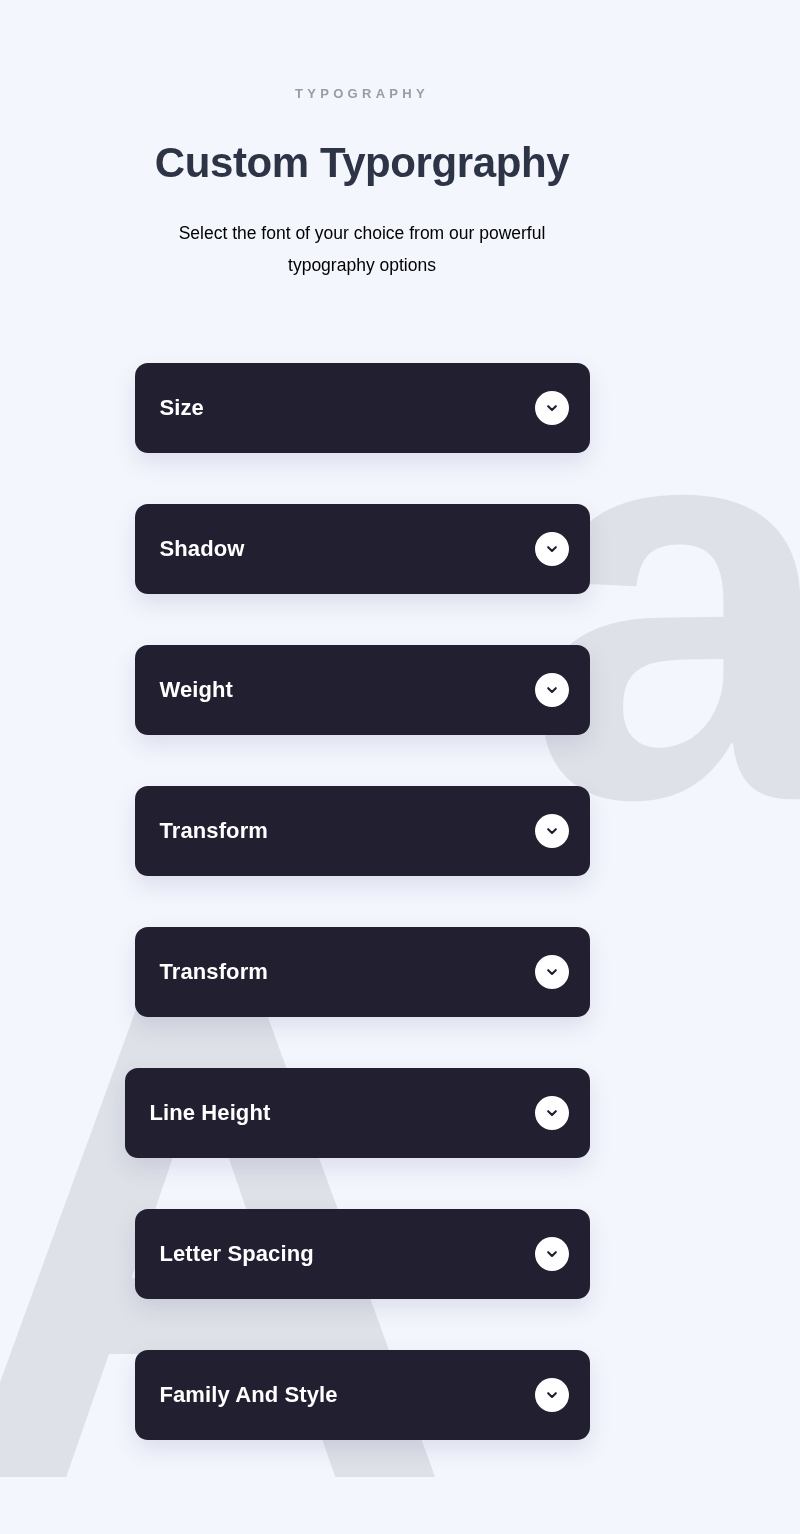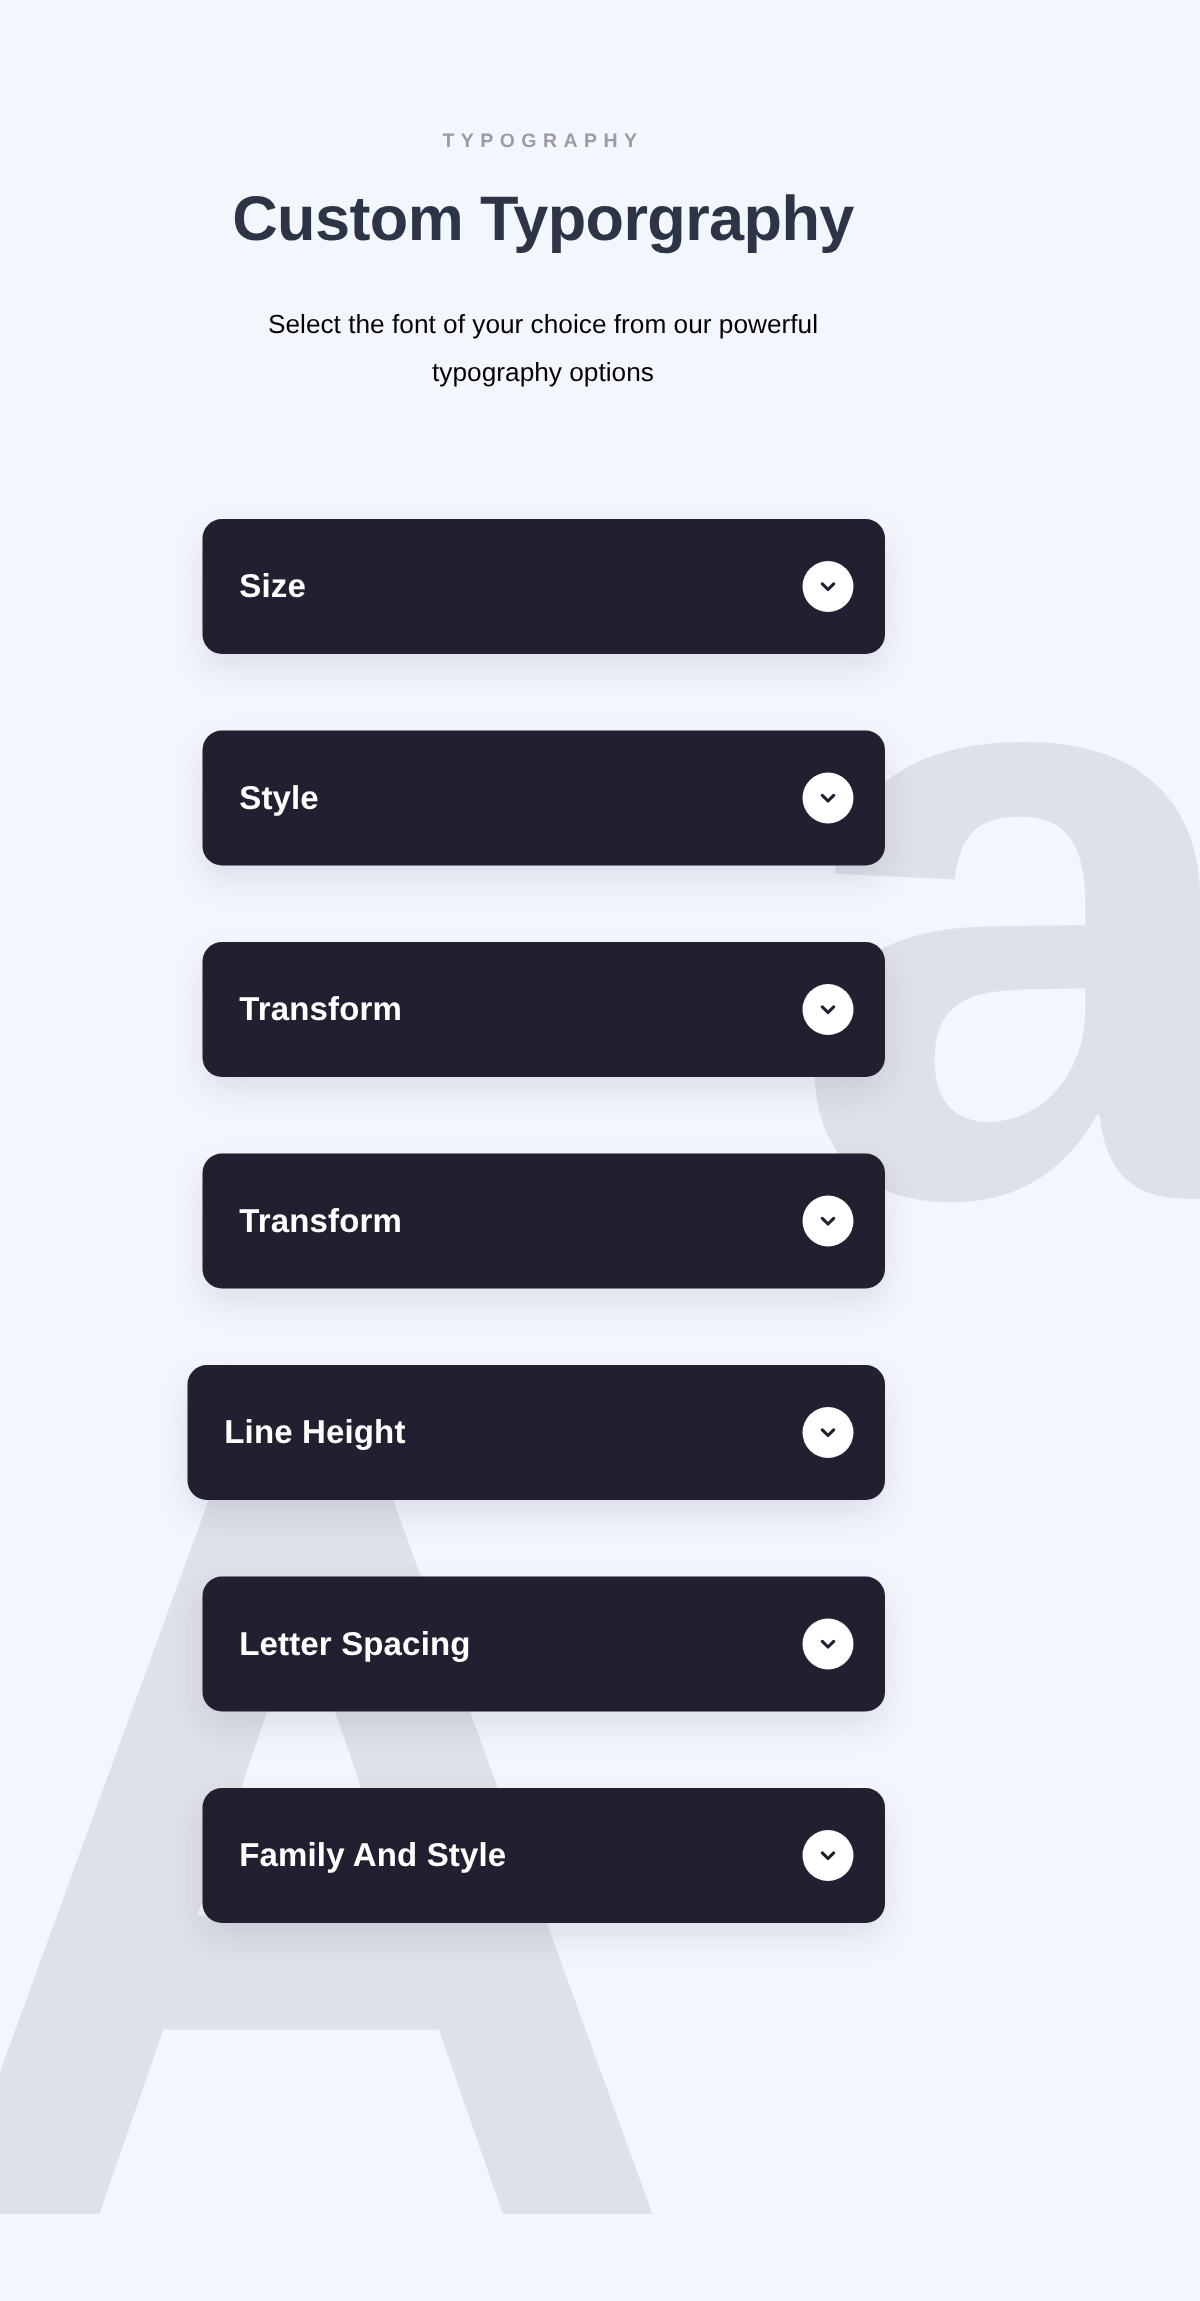--- a/index.html
+++ b/index.html
@@ -56,21 +56,21 @@
   .eyebrow {
     font-size: 13px;
     font-weight: 700;
     letter-spacing: 4.3px;
     color: #9b9ba7;
     text-transform: uppercase;
     line-height: 20px;
   }
 
   .page-title {
-    margin-top: 16px;
+    margin-top: 33px;
     font-size: 42px;
     font-weight: 700;
     letter-spacing: -0.4px;
     color: #2d3446;
     line-height: 52px;
   }
 
   .subtitle {
     margin: 28px auto 0;
     max-width: 390px;
@@ -154,28 +154,36 @@
     <div class="accordion-item">
       <span class="accordion-label">Size</span>
       <span class="chevron-btn">
         <svg width="14" height="14" viewBox="0 0 14 14" aria-hidden="true">
             <path d="M3.2 5.2 L7 9 L10.8 5.2" fill="none" stroke="#211f30" stroke-width="2.1" stroke-linecap="round" stroke-linejoin="round"></path>
           </svg>
       </span>
     </div>
 
     <div class="accordion-item">
-      <span class="accordion-label">Style</span>
-      <span class="chevron-btn">
-        <svg width="14" height="14" viewBox="0 0 14 14" aria-hidden="true">
-            <path d="M3.2 5.2 L7 9 L10.8 5.2" fill="none" stroke="#211f30" stroke-width="2.1" stroke-linecap="round" stroke-linejoin="round"></path>
-          </svg>
-      </span>
-    </div>
-
+      <span class="accordion-label">Shadow</span>
+      <span class="chevron-btn">
+        <svg width="14" height="14" viewBox="0 0 14 14" aria-hidden="true">
+            <path d="M3.2 5.2 L7 9 L10.8 5.2" fill="none" stroke="#211f30" stroke-width="2.1" stroke-linecap="round" stroke-linejoin="round"></path>
+          </svg>
+      </span>
+    </div>
+
+    <div class="accordion-item">
+      <span class="accordion-label">Weight</span>
+      <span class="chevron-btn">
+        <svg width="14" height="14" viewBox="0 0 14 14" aria-hidden="true">
+            <path d="M3.2 5.2 L7 9 L10.8 5.2" fill="none" stroke="#211f30" stroke-width="2.1" stroke-linecap="round" stroke-linejoin="round"></path>
+          </svg>
+      </span>
+    </div>
 
     <div class="accordion-item">
       <span class="accordion-label">Transform</span>
       <span class="chevron-btn">
         <svg width="14" height="14" viewBox="0 0 14 14" aria-hidden="true">
             <path d="M3.2 5.2 L7 9 L10.8 5.2" fill="none" stroke="#211f30" stroke-width="2.1" stroke-linecap="round" stroke-linejoin="round"></path>
           </svg>
       </span>
     </div>
 

